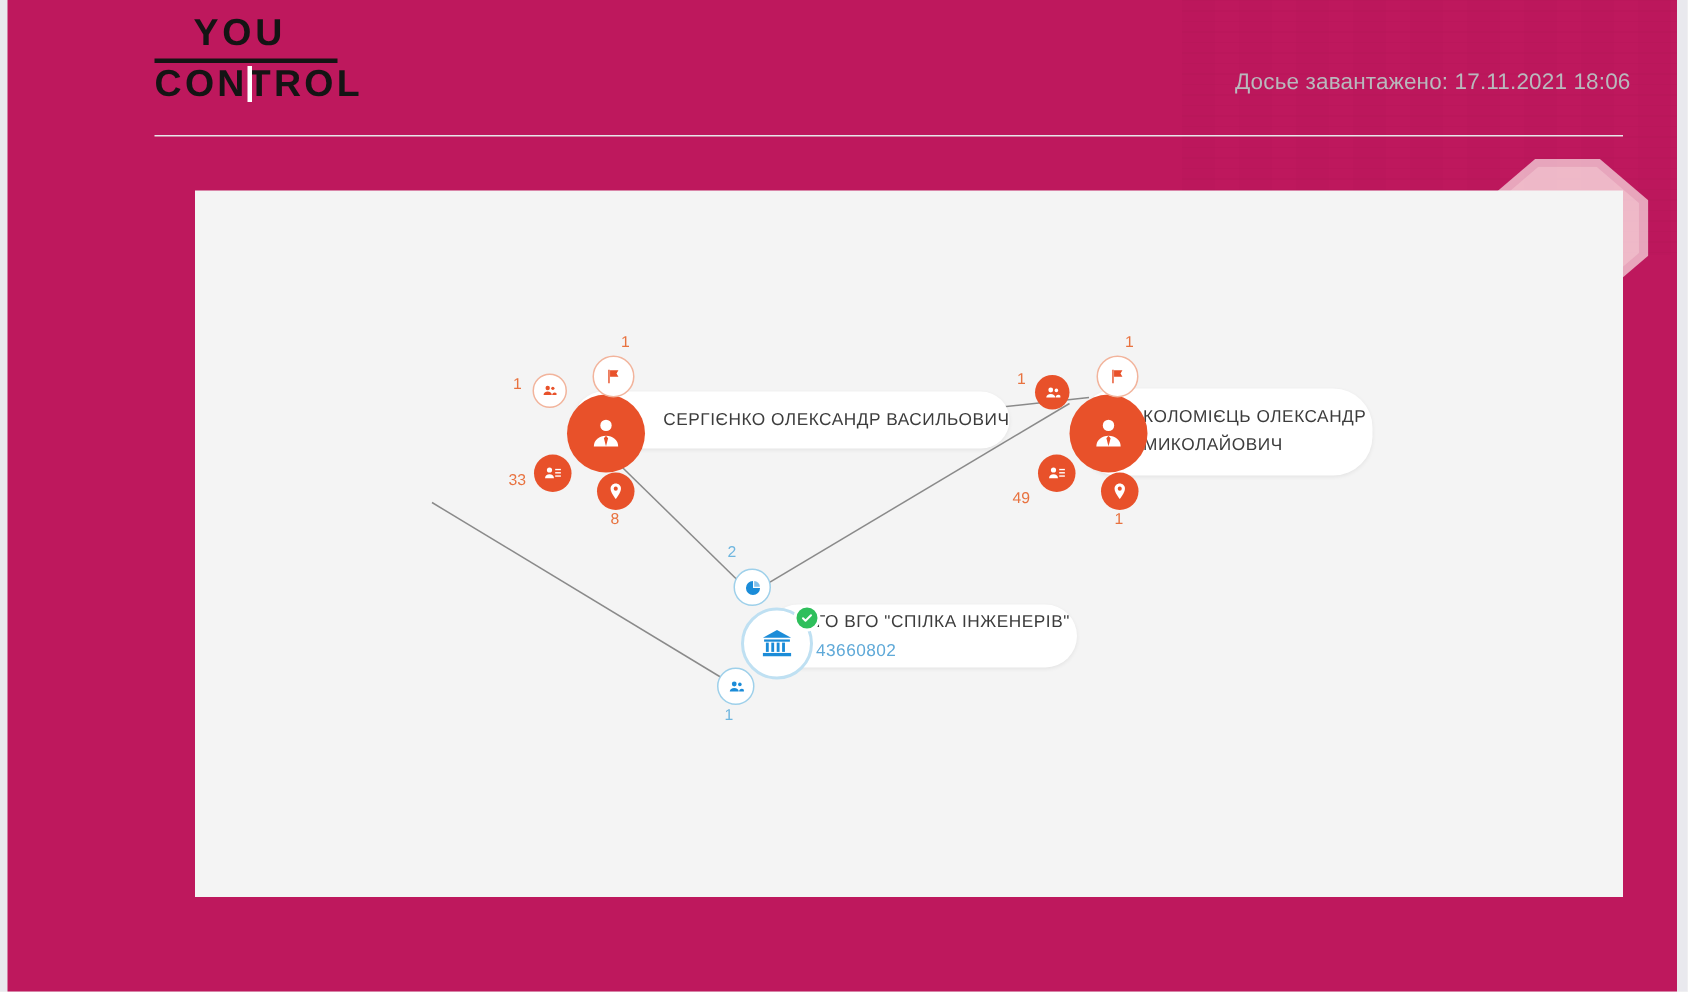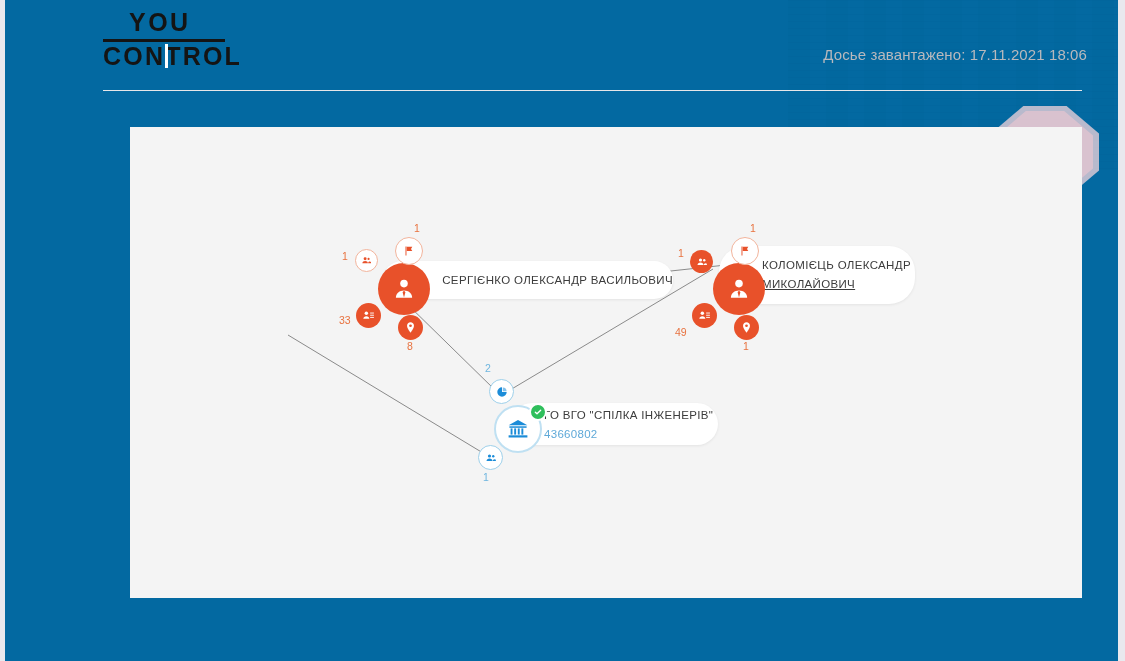--- a/index.html
+++ b/index.html
@@ -5,21 +5,21 @@
 <style>
   html,body{margin:0;padding:0;}
   body{
     width:1125px;height:661px;overflow:hidden;
     background:#e9e9ee;
     font-family:"Liberation Sans","DejaVu Sans",sans-serif;
     -webkit-font-smoothing:antialiased;
   }
   #page{
     position:absolute;left:5px;top:0;width:1113px;height:661px;
-    background:#0369a1;overflow:hidden;
+    background:#be185d;overflow:hidden;
   }
   
   #bg-texture{
     position:absolute;right:0;top:0;width:330px;height:170px;
     pointer-events:none;
     background:
       repeating-linear-gradient(to bottom, rgba(0,0,0,0.016) 0 1px, rgba(0,0,0,0) 1px 7px),
       repeating-linear-gradient(to right, rgba(0,0,0,0.013) 0 22px, rgba(0,0,0,0) 22px 38px);
     opacity:.9;
   }
@@ -89,21 +89,21 @@
     position:absolute;
     background:#ffffff;border-radius:26px;
     box-shadow:0 1px 3px rgba(0,0,0,.07);
     display:flex;flex-direction:column;justify-content:center;
     box-sizing:border-box;
   }
   .card .t1{
     font-size:11.5px;color:#3c3c3c;letter-spacing:.35px;line-height:19px;white-space:nowrap;
   }
   .card .t2{
-    font-size:11.5px;color:#3c3c3c;letter-spacing:.35px;line-height:19px;white-space:nowrap;text-decoration:underline;
+    font-size:11.5px;color:#3c3c3c;letter-spacing:.35px;line-height:19px;white-space:nowrap;
   }
   .card .code{
     font-size:11.5px;color:#5fa9d8;letter-spacing:.3px;line-height:18px;
   }
   .avatar{
     position:absolute;border-radius:50%;display:flex;align-items:center;justify-content:center;
   }
   .avatar.person{background:#e8512a;}
   .avatar.company{background:#ffffff;border:2px solid #bfe0f2;}
   .badge{
@@ -213,21 +213,21 @@
         <svg width="13" height="13" viewBox="0 0 24 24">
           <path d="M12 2.5c-3.6 0-6.4 2.8-6.4 6.3 0 4.7 6.4 12.7 6.4 12.7s6.4-8 6.4-12.7c0-3.5-2.8-6.3-6.4-6.3z" fill="#ffffff"></path>
           <circle cx="12" cy="8.8" r="2.5" fill="#e8512a"></circle>
         </svg>
       </div>
       <div class="badge-count o" style="left:277px;top:214px;">8</div>
     </div>
 
     <div class="node" id="node-person-right" style="left:0;top:0;">
 
-      <div class="card" style="left:589px;top:119px;width:196px;height:58px;padding-left:43px;">
+      <div class="card" style="left:589px;top:132px;width:196px;height:58px;padding-left:43px;">
         <div class="t1">КОЛОМІЄЦЬ ОЛЕКСАНДР</div>
         <div class="t2">МИКОЛАЙОВИЧ</div>
       </div>
 
       <div class="avatar person" style="left:583px;top:136px;width:52px;height:52px;">
         <svg width="26" height="26" viewBox="0 0 24 24">
           <circle cx="12" cy="7" r="3.5" fill="#ffffff"></circle>
           <path d="M4.5 20c0-4 3.4-6.6 7.5-6.6S19.5 16 19.5 20z" fill="#ffffff"></path>
           <path d="M12 13.4l-1.3 1.5 1.3 5 1.3-5z" fill="#e8512a"></path>
         </svg>

